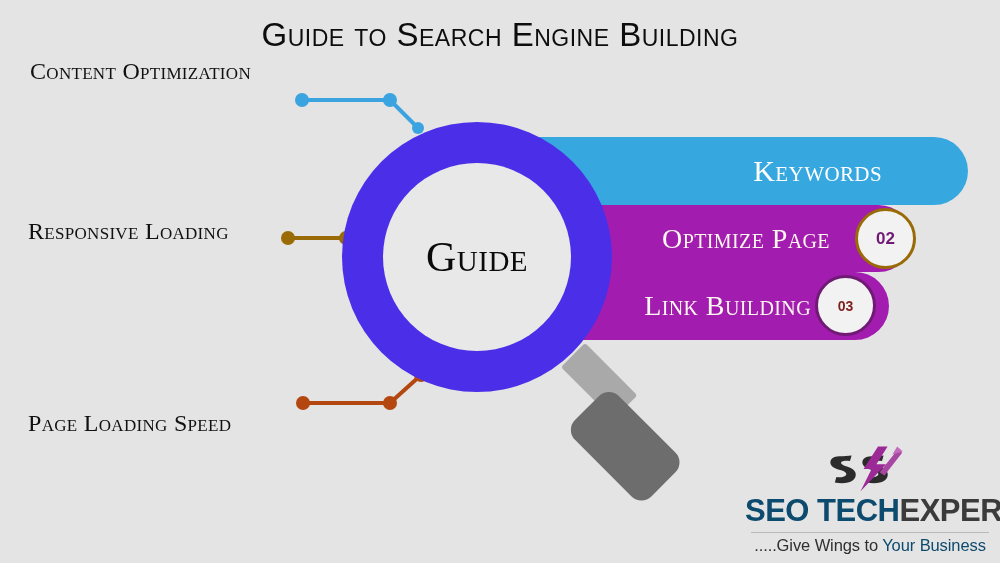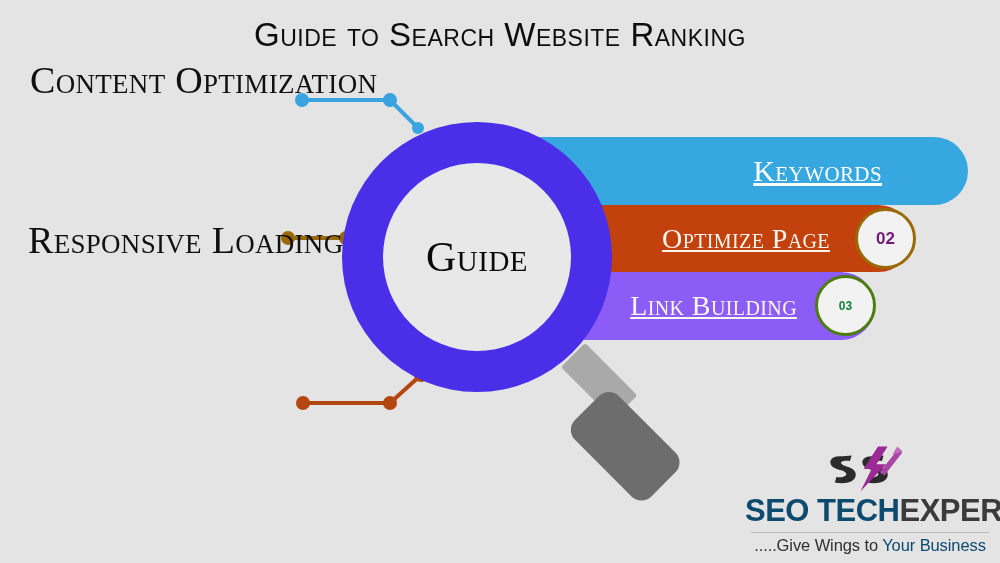--- a/index.html
+++ b/index.html
@@ -35,21 +35,21 @@
     letter-spacing: 0.5px;
     color: #0d0d0d;
     white-space: nowrap;
   }
 
   
   .side-label {
     position: absolute;
     font-family: "Liberation Serif", serif;
     font-variant: small-caps;
-    font-size: 38px;
+    font-size: 24px;
     color: #101010;
     white-space: nowrap;
     letter-spacing: 0.3px;
   }
   #label-content-optimization { left: 30px;  top: 58px; }
   #label-responsive-website   { left: 28px;  top: 218px; }
   #label-page-loading-speed   { left: 28px;  top: 410px; }
 
   
   #connector-layer {
@@ -66,47 +66,46 @@
     align-items: center;
     justify-content: flex-end;
     box-sizing: border-box;
   }
   .bar-label {
     font-family: "Liberation Serif", serif;
     font-variant: small-caps;
     color: #fdf7ef;
     white-space: nowrap;
     letter-spacing: 0.4px;
-    text-decoration: underline;
   }
   #bar-keywords {
     left: 430px; top: 137px;
     width: 538px; height: 68px;
     background: #37a7e0;
     border-radius: 0 34px 34px 0;
   }
   #bar-keywords .bar-label {
     font-size: 30px;
     margin-right: 86px;
     color: #ffffff;
   }
   #bar-optimize-page {
     left: 430px; top: 205px;
     width: 482px; height: 67px;
-    background: #c2410c;
+    background: #a21caf;
     border-radius: 0 34px 34px 0;
   }
   #bar-optimize-page .bar-label {
     font-size: 28px;
     margin-right: 82px;
   }
   #bar-link-building {
-    left: 430px; top: 272px;
+    left: 444px; top: 272px;
     width: 445px; height: 68px;
-    background: #8b5cf6;
+    background: #a21caf;
     border-radius: 0 34px 34px 0;
   }
   #bar-link-building .bar-label {
     font-size: 28px;
     margin-right: 78px;
   }
 
   
   .num-circle {
     position: absolute;
@@ -129,23 +128,23 @@
   #circle-02 {
     left: 855px; top: 208px;
     width: 61px; height: 61px;
     border: 3px solid #9a6a07;
     color: #701a75;
     font-size: 17px;
   }
   #circle-03 {
     left: 815px; top: 275px;
     width: 61px; height: 61px;
-    border: 3px solid #4d7c0f;
-    color: #15803d;
-    font-size: 12px;
+    border: 3px solid #701a75;
+    color: #7f1d1d;
+    font-size: 14px;
   }
 
   
   #magnifier-handle-neck {
     position: absolute;
     left: 556px; top: 355px;
     width: 34px; height: 74px;
     background: #a9a9a9;
     transform: rotate(-45deg);
     transform-origin: 50% 0%;
@@ -220,21 +219,21 @@
     letter-spacing: -0.1px;
   }
   .tag-dark { color: #2f2f2f; text-align: center; }
   .tag-accent { color: #0c4a6e; }
 </style>
 </head>
 <body>
 
 <div id="infographic">
 
-  <div id="page-title">Guide to Search Website Ranking</div>
+  <div id="page-title">Guide to Search Engine Building</div>
 
   <svg id="connector-layer" viewBox="0 0 1000 563" width="1000" height="563">
 
     <g>
       <polyline points="302,100 390,100 418,128" fill="none" stroke="#3aa3e0" stroke-width="4"></polyline>
       <circle cx="302" cy="100" r="7" fill="#3aa3e0"></circle>
       <circle cx="390" cy="100" r="7" fill="#3aa3e0"></circle>
       <circle cx="418" cy="128" r="6" fill="#3aa3e0"></circle>
     </g>
 
@@ -247,20 +246,21 @@
     <g>
       <polyline points="303,403 390,403 421,375" fill="none" stroke="#b4470f" stroke-width="4"></polyline>
       <circle cx="303" cy="403" r="7" fill="#b4470f"></circle>
       <circle cx="390" cy="403" r="7" fill="#b4470f"></circle>
       <circle cx="421" cy="375" r="7" fill="#b4470f"></circle>
     </g>
   </svg>
 
   <div class="side-label" id="label-content-optimization">Content Optimization</div>
   <div class="side-label" id="label-responsive-website">Responsive Loading</div>
+  <div class="side-label" id="label-page-loading-speed">Page Loading Speed</div>
 
   <div class="bar" id="bar-keywords">
     <span class="bar-label">Keywords</span>
   </div>
   <div class="bar" id="bar-optimize-page">
     <span class="bar-label">Optimize Page</span>
   </div>
   <div class="bar" id="bar-link-building">
     <span class="bar-label">Link Building</span>
   </div>

